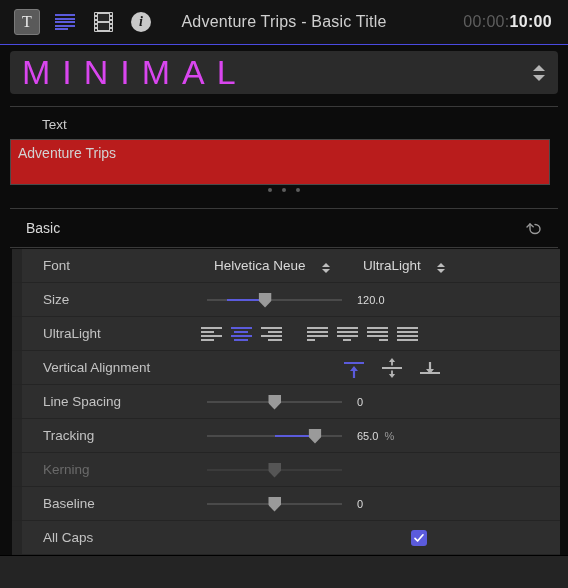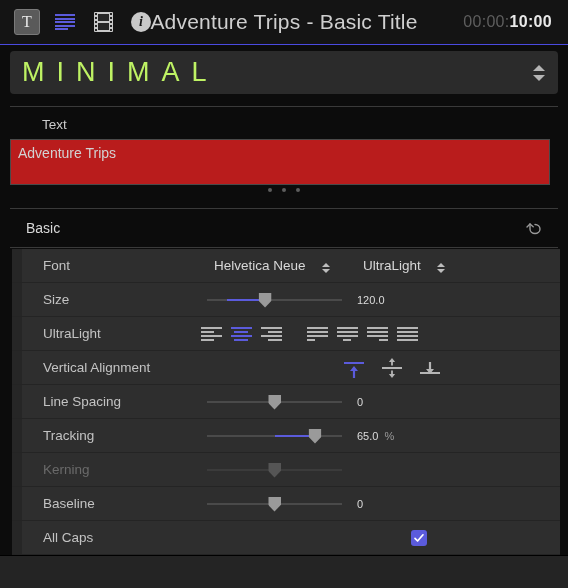--- a/index.html
+++ b/index.html
@@ -60,41 +60,41 @@
   .info-icon {
     width: 20px; height: 20px; border-radius: 50%;
     background: #c9c9c9; color: #181818;
     font-family: "Liberation Serif", serif;
     font-style: italic; font-weight: bold;
     font-size: 14px; line-height: 20px; text-align: center;
   }
 
   .tb-title {
     position: absolute; left: 0; right: 0; text-align: center;
-    font-size: 21px; color: #cfcfcf; letter-spacing: 0.2px;
+    font-size: 16px; color: #cfcfcf; letter-spacing: 0.2px;
     pointer-events: none;
   }
   .tb-time {
     position: absolute; right: 16px; top: 50%; transform: translateY(-50%);
     font-size: 16px; letter-spacing: 0.3px;
   }
   .tb-time .dim { color: #5e5e5e; }
   .tb-time .bright { color: #e9e9e9; font-weight: bold; }
 
   
   .preset {
     position: absolute; left: 10px; top: 51px; width: 548px; height: 43px;
     background: #2b2b2b; border-radius: 4px;
     display: flex; align-items: center;
   }
   .preset-name {
     margin-left: 12px;
     font-family: "Liberation Sans", sans-serif;
     font-weight: 300;
-    font-size: 27px; color: #bef264;
+    font-size: 34px; color: #d946ef;
     letter-spacing: 12px;
   }
   .stepper {
     position: absolute; right: 12px; top: 50%; transform: translateY(-50%);
     width: 14px; height: 24px;
     display: flex; flex-direction: column; align-items: center; justify-content: center; gap: 4px;
   }
   .chev { width: 0; height: 0; border-left: 6px solid transparent; border-right: 6px solid transparent; }
   .chev.up { border-bottom: 6px solid #b4b4b4; }
   .chev.down { border-top: 6px solid #b4b4b4; }

